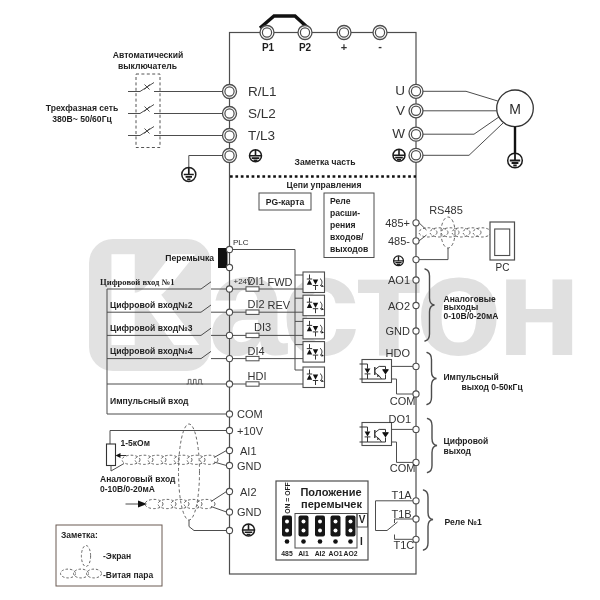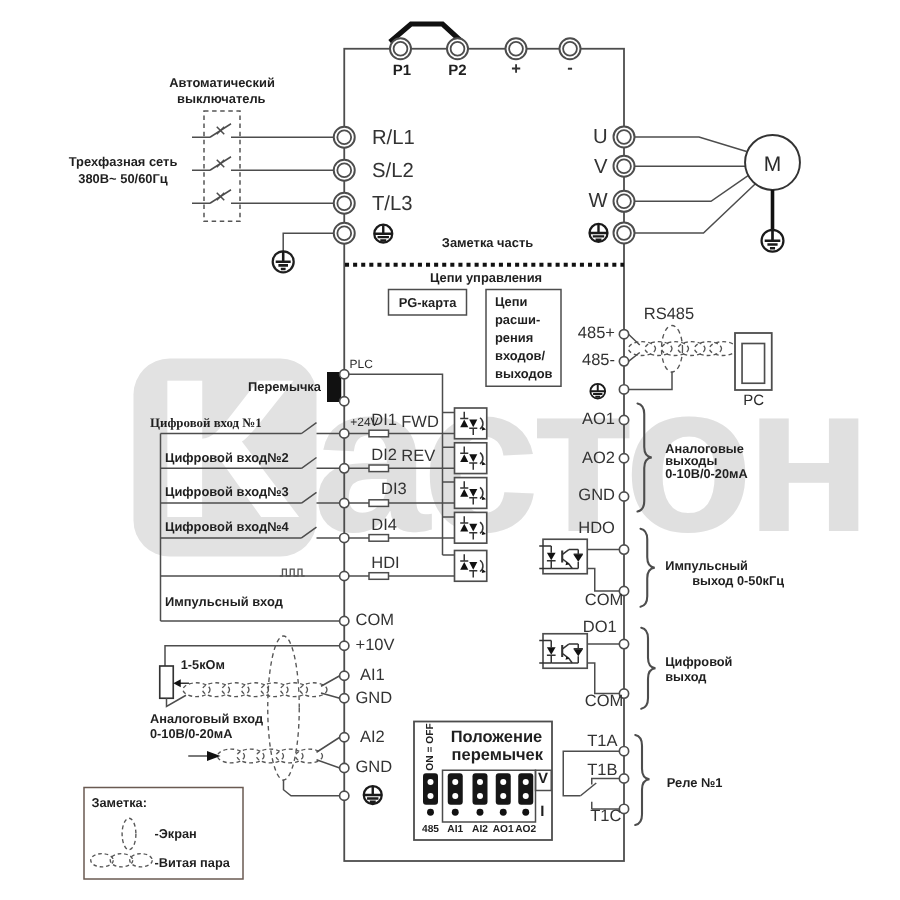--- a/index.html
+++ b/index.html
@@ -303,21 +303,21 @@
   <span class="lbl s13" style="left:248px;top:135.5px;">T/L3</span>
   <span class="lbl r s13" style="left:405px;top:91.3px;">U</span>
   <span class="lbl r s13" style="left:405px;top:110.8px;">V</span>
   <span class="lbl r s13" style="left:405px;top:134.2px;">W</span>
   <span class="lbl c s14" style="left:515px;top:108.8px;">M</span>
 
   <span class="lbl c b s9" style="left:325px;top:162px;">Заметка часть</span>
   <span class="lbl c b s9" style="left:324px;top:184.5px;text-align:right;">Цепи управления</span>
 
   <span class="lbl c b s9" style="left:285px;top:201.8px;">PG-карта</span>
-  <span class="lbl b s9" style="left:330px;top:201px;">Цепи</span>
+  <span class="lbl b s9" style="left:330px;top:201px;">Реле</span>
   <span class="lbl b s9" style="left:330px;top:213px;">расши-</span>
   <span class="lbl b s9" style="left:330px;top:225px;">рения</span>
   <span class="lbl b s9" style="left:330px;top:237px;">входов/</span>
   <span class="lbl b s9" style="left:330px;top:249px;">выходов</span>
 
   <span class="lbl r b s9" style="left:214px;top:258px;">Перемычка</span>
   <span class="lbl s8" style="left:233px;top:243px;">PLC</span>
   <span class="lbl s8" style="left:233.5px;top:282px;">+24V</span>
 
   <span class="lbl b s9" style="left:100px;top:281.5px;font-family:Liberation Serif, serif;">Цифровой вход №1</span>

